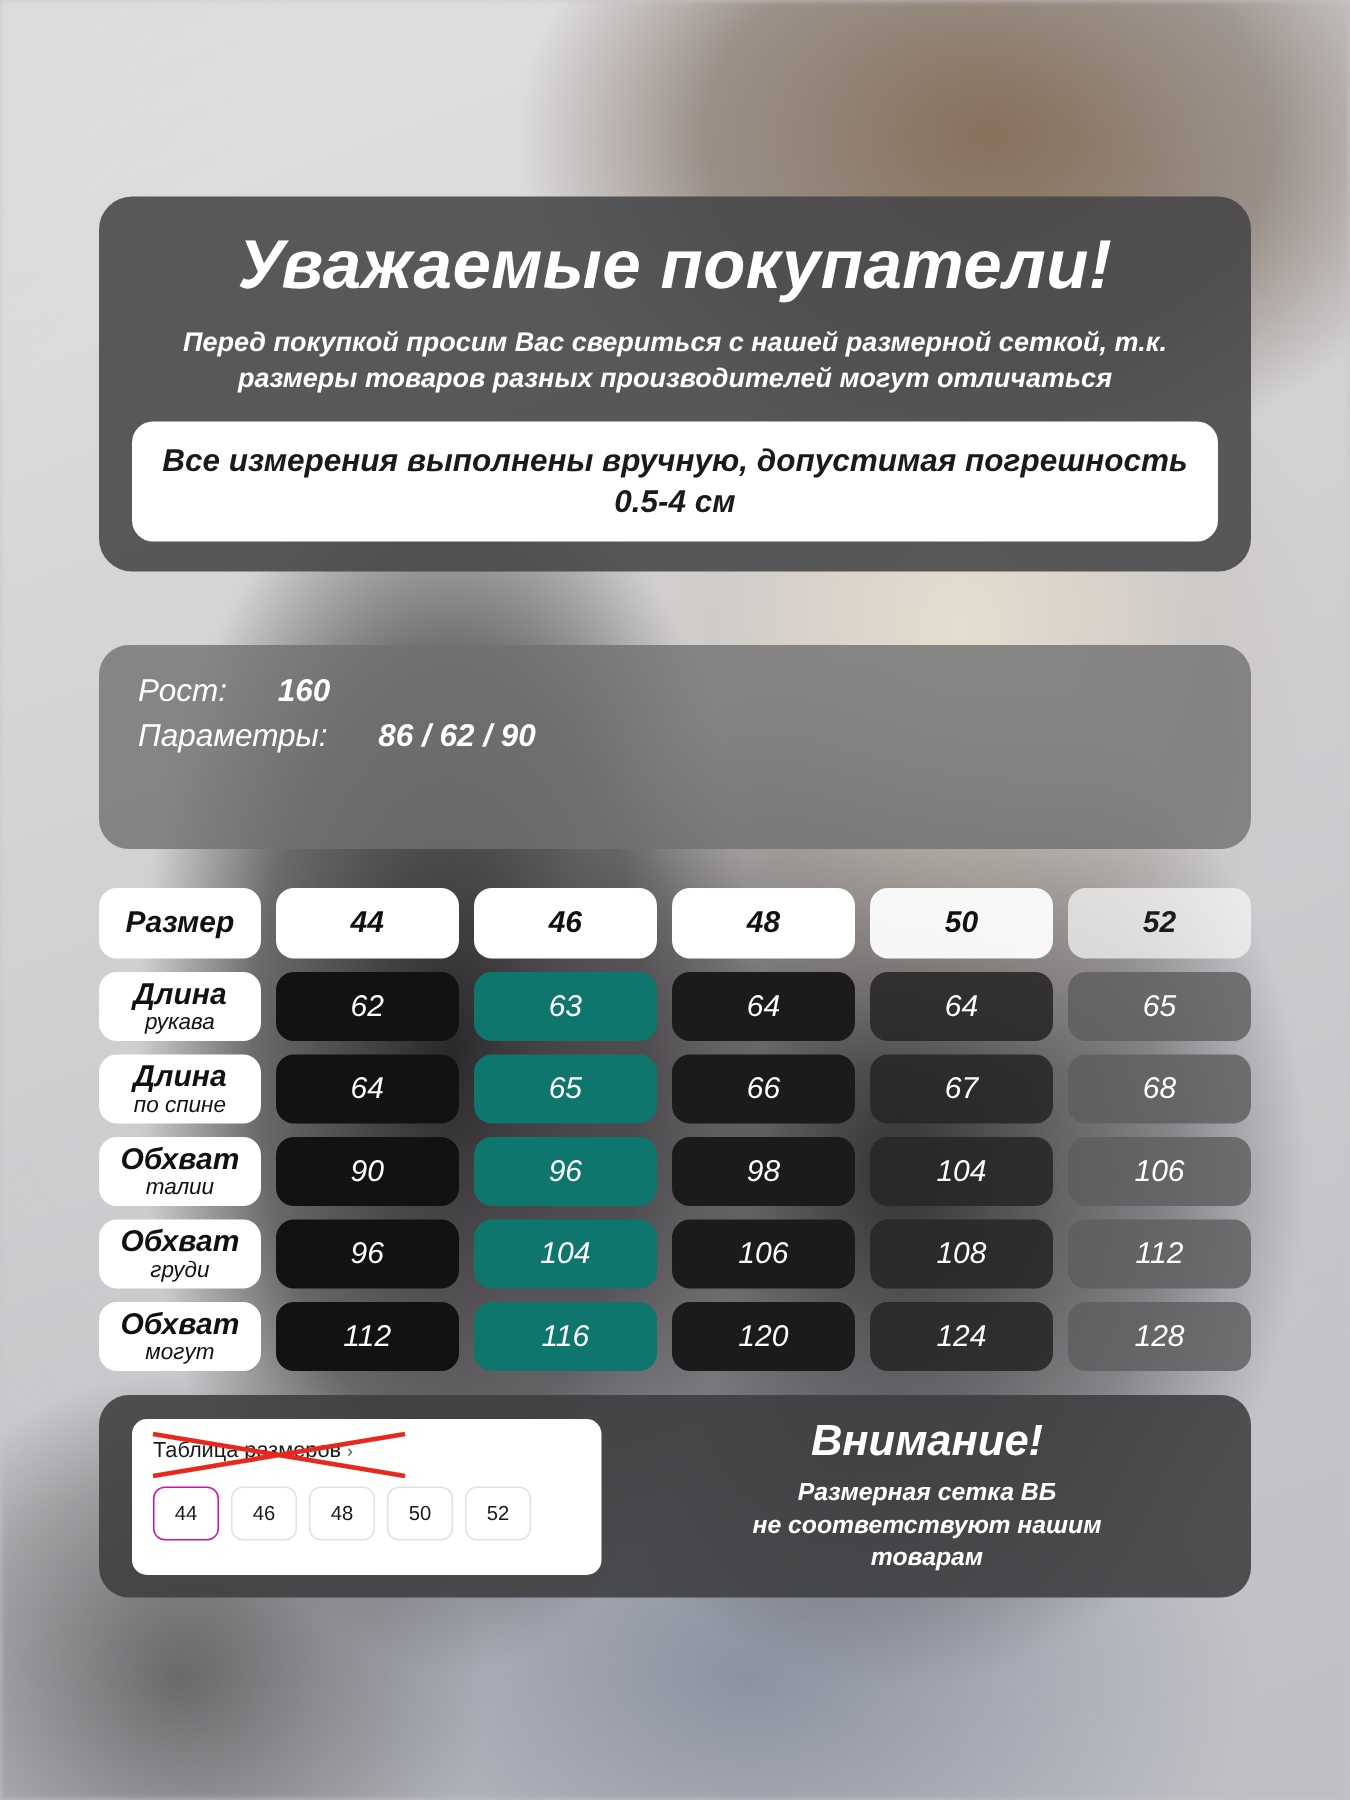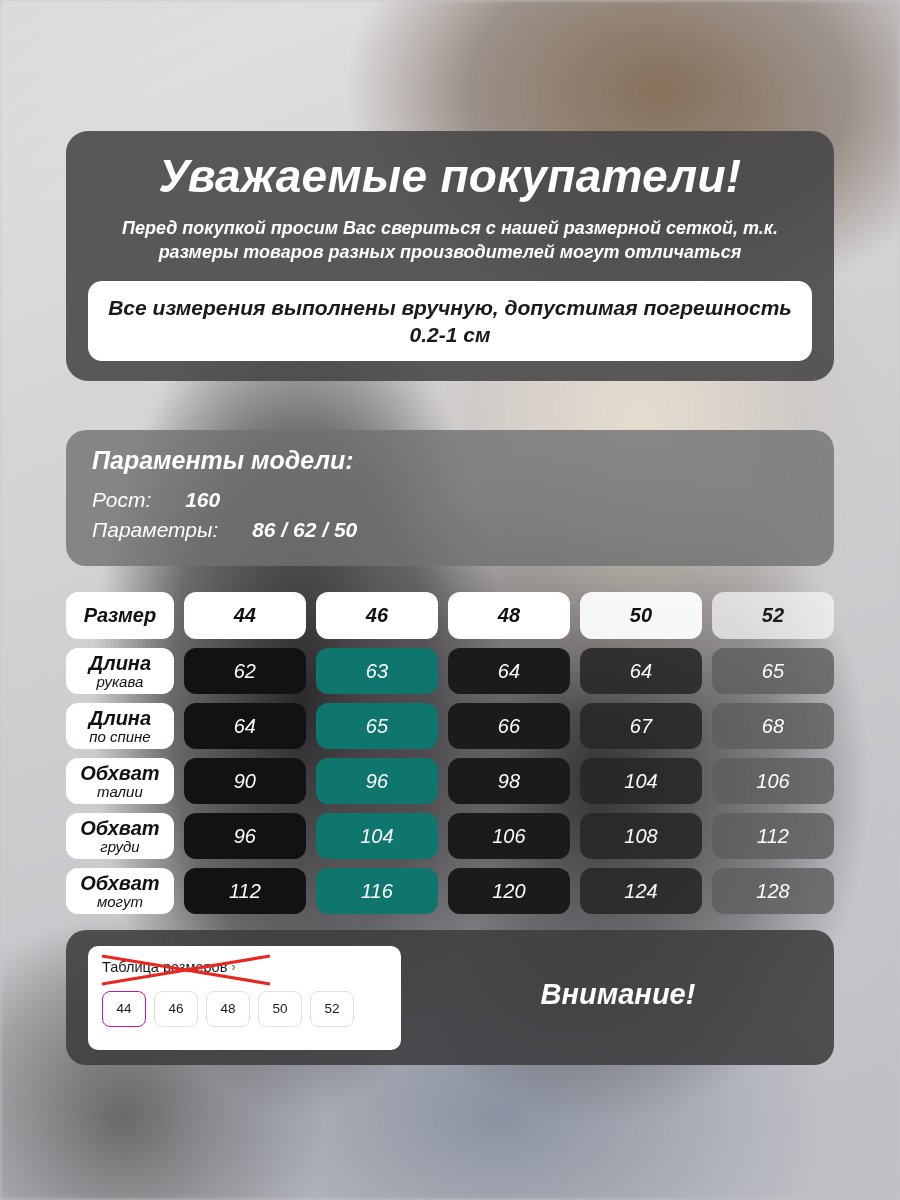--- a/index.html
+++ b/index.html
@@ -237,32 +237,31 @@
 <body>
 
 <div id="bg"></div>
 <div id="bg-vignette"></div>
 
 <div id="page">
 
   <div class="notice-card">
     <div class="notice-title">Уважаемые покупатели!</div>
     <div class="notice-body">Перед покупкой просим Вас свериться с нашей размерной сеткой, т.к. размеры товаров разных производителей могут отличаться</div>
-    <div class="notice-strip">Все измерения выполнены вручную, допустимая погрешность 0.2-1 см</div>
+    <div class="notice-strip">Все измерения выполнены вручную, допустимая погрешность 0.5-4 см</div>
   </div>
 
   <div class="model-card">
-    <div class="model-title">Параменты модели:</div>
     <div class="model-row">
       <span>Рост:</span>
       <b>160</b>
     </div>
     <div class="model-row">
       <span>Параметры:</span>
-      <b>86 / 62 / 50</b>
+      <b>86 / 62 / 90</b>
     </div>
   </div>
 
   <div class="table">
 
     <div class="trow hrow">
       <div class="cell rowhead">Размер</div>
       <div class="cell val hdr-val c1">44</div>
       <div class="cell val hdr-val c2">46</div>
       <div class="cell val hdr-val c3">48</div>
@@ -347,17 +346,22 @@
         <div class="wb-size">52</div>
       </div>
       <svg class="cross" viewBox="0 0 180 44">
         <line x1="6" y1="8" x2="174" y2="36" stroke="#e8271f" stroke-width="3.2"></line>
         <line x1="6" y1="36" x2="174" y2="8" stroke="#e8271f" stroke-width="3.2"></line>
       </svg>
     </div>
 
     <div class="attention">
       <div class="attention-title">Внимание!</div>
+      <div class="attention-body">
+        <div>Размерная сетка ВБ</div>
+        <div>не соответствуют нашим</div>
+        <div>товарам</div>
+      </div>
     </div>
 
   </div>
 
 </div>
 
 </body></html>

